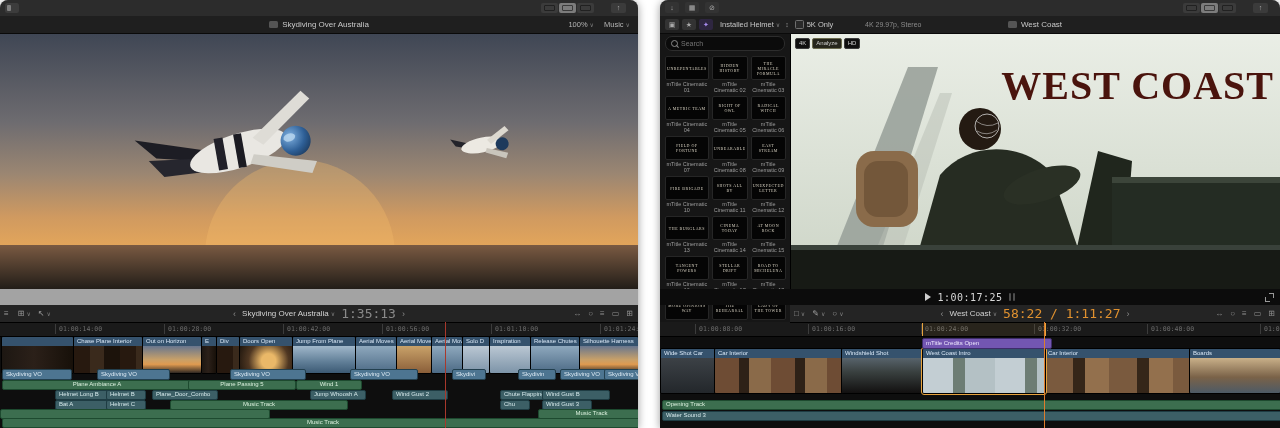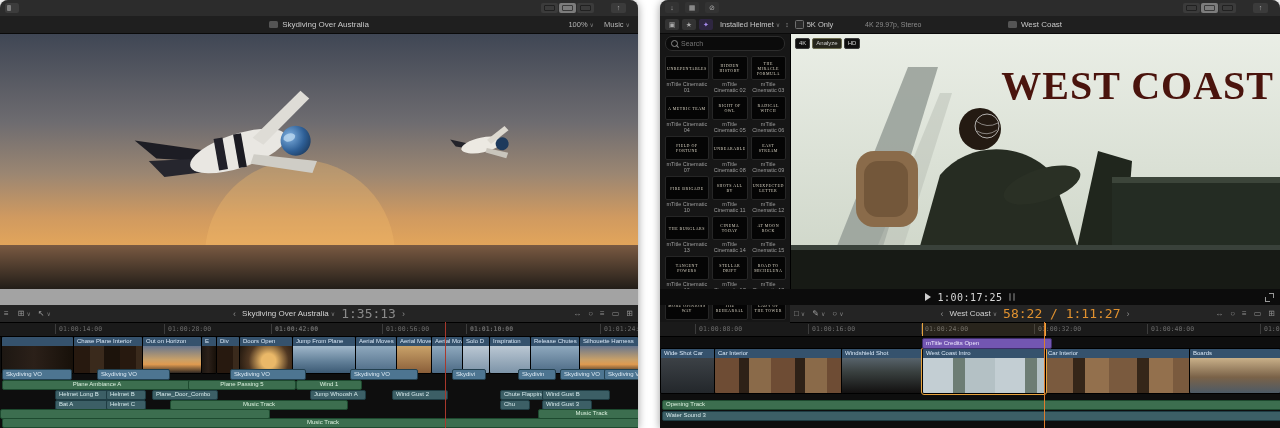--- a/index.html
+++ b/index.html
@@ -210,23 +210,23 @@
         <span>≡</span>
         <span>▭</span>
         <span>⊞</span>
       </div>
   </div>
 
   <div class="ruler">
 
   <span class="tick" style="left: 55px;">01:00:14:00</span>
       <span class="tick" style="left: 164px;">01:00:28:00</span>
-      <span class="tick" style="left: 271px; font-weight: bold;">01:00:42:00</span>
+      <span class="tick" style="left: 283px;">01:00:42:00</span>
       <span class="tick" style="left: 382px;">01:00:56:00</span>
-      <span class="tick" style="left: 466px; font-weight: bold;">01:01:10:00</span>
+      <span class="tick" style="left: 491px;">01:01:10:00</span>
       <span class="tick" style="left: 600px;">01:01:24:00</span>
     </div>
 
   <div class="tracks"></div>
 
   <div class="layer">
 
   <div class="vclip th-dark1" style="left: 1px; width: 71px;">
         <div class="hd"></div>
         <div class="th"></div>

